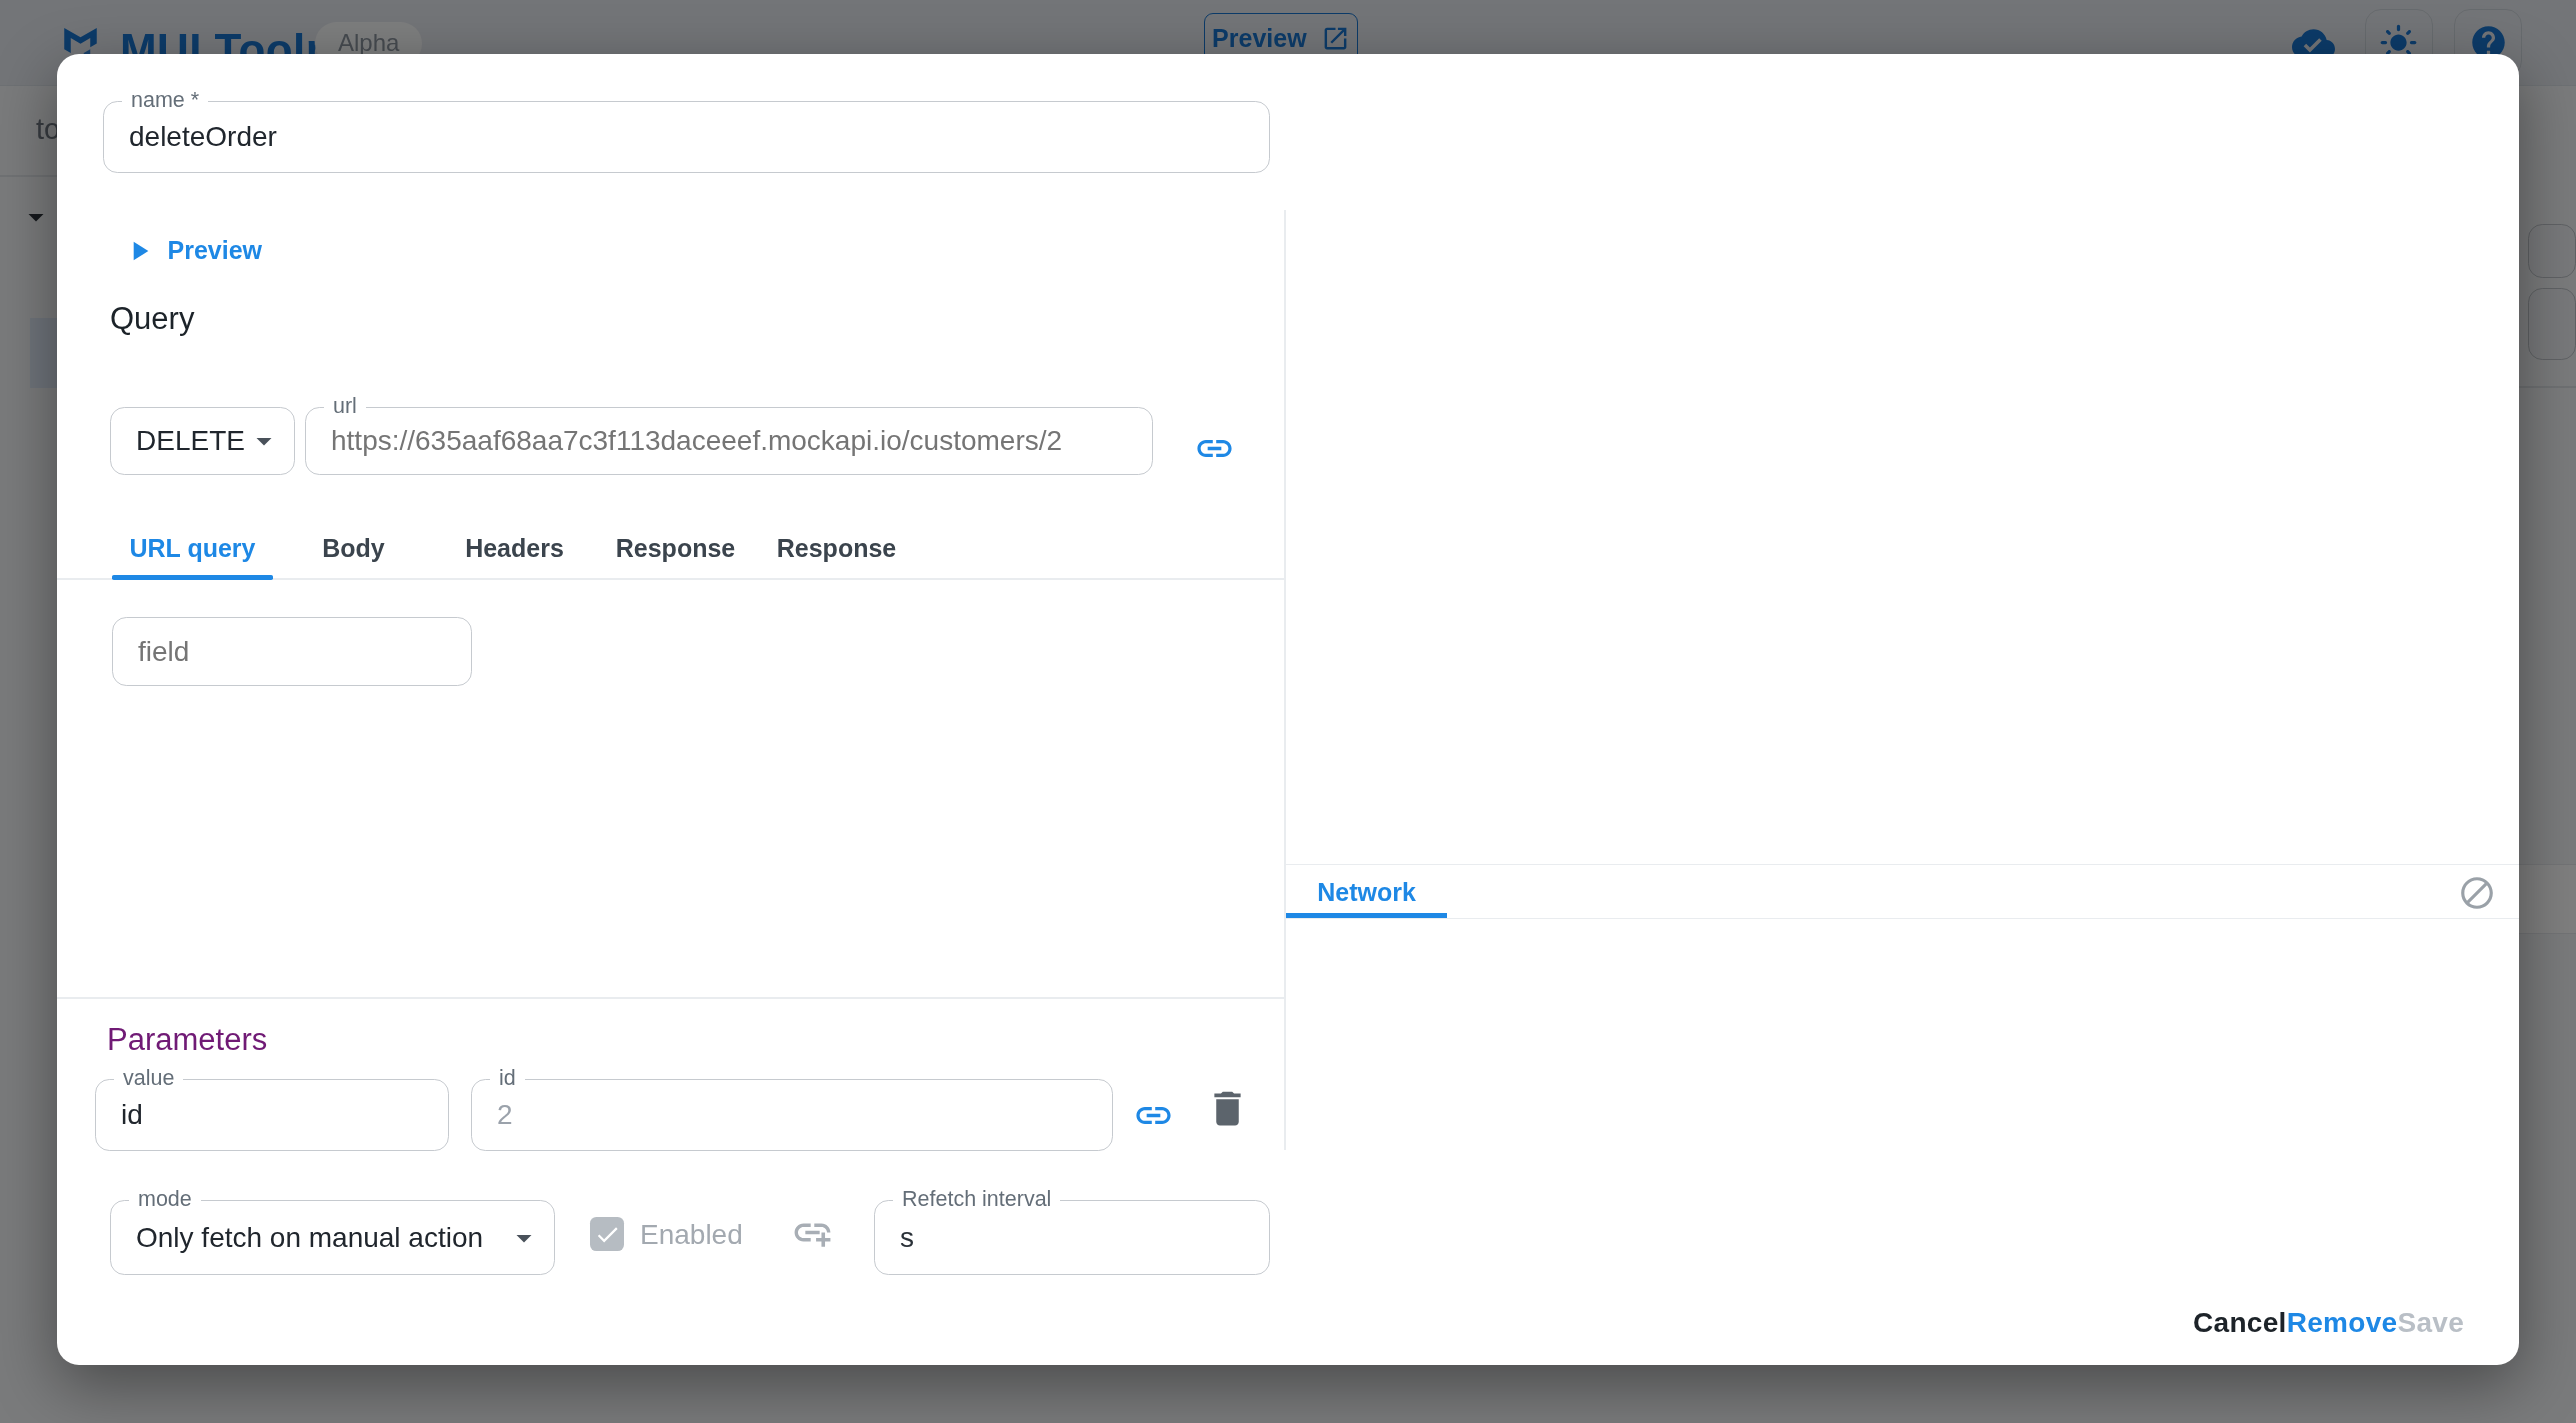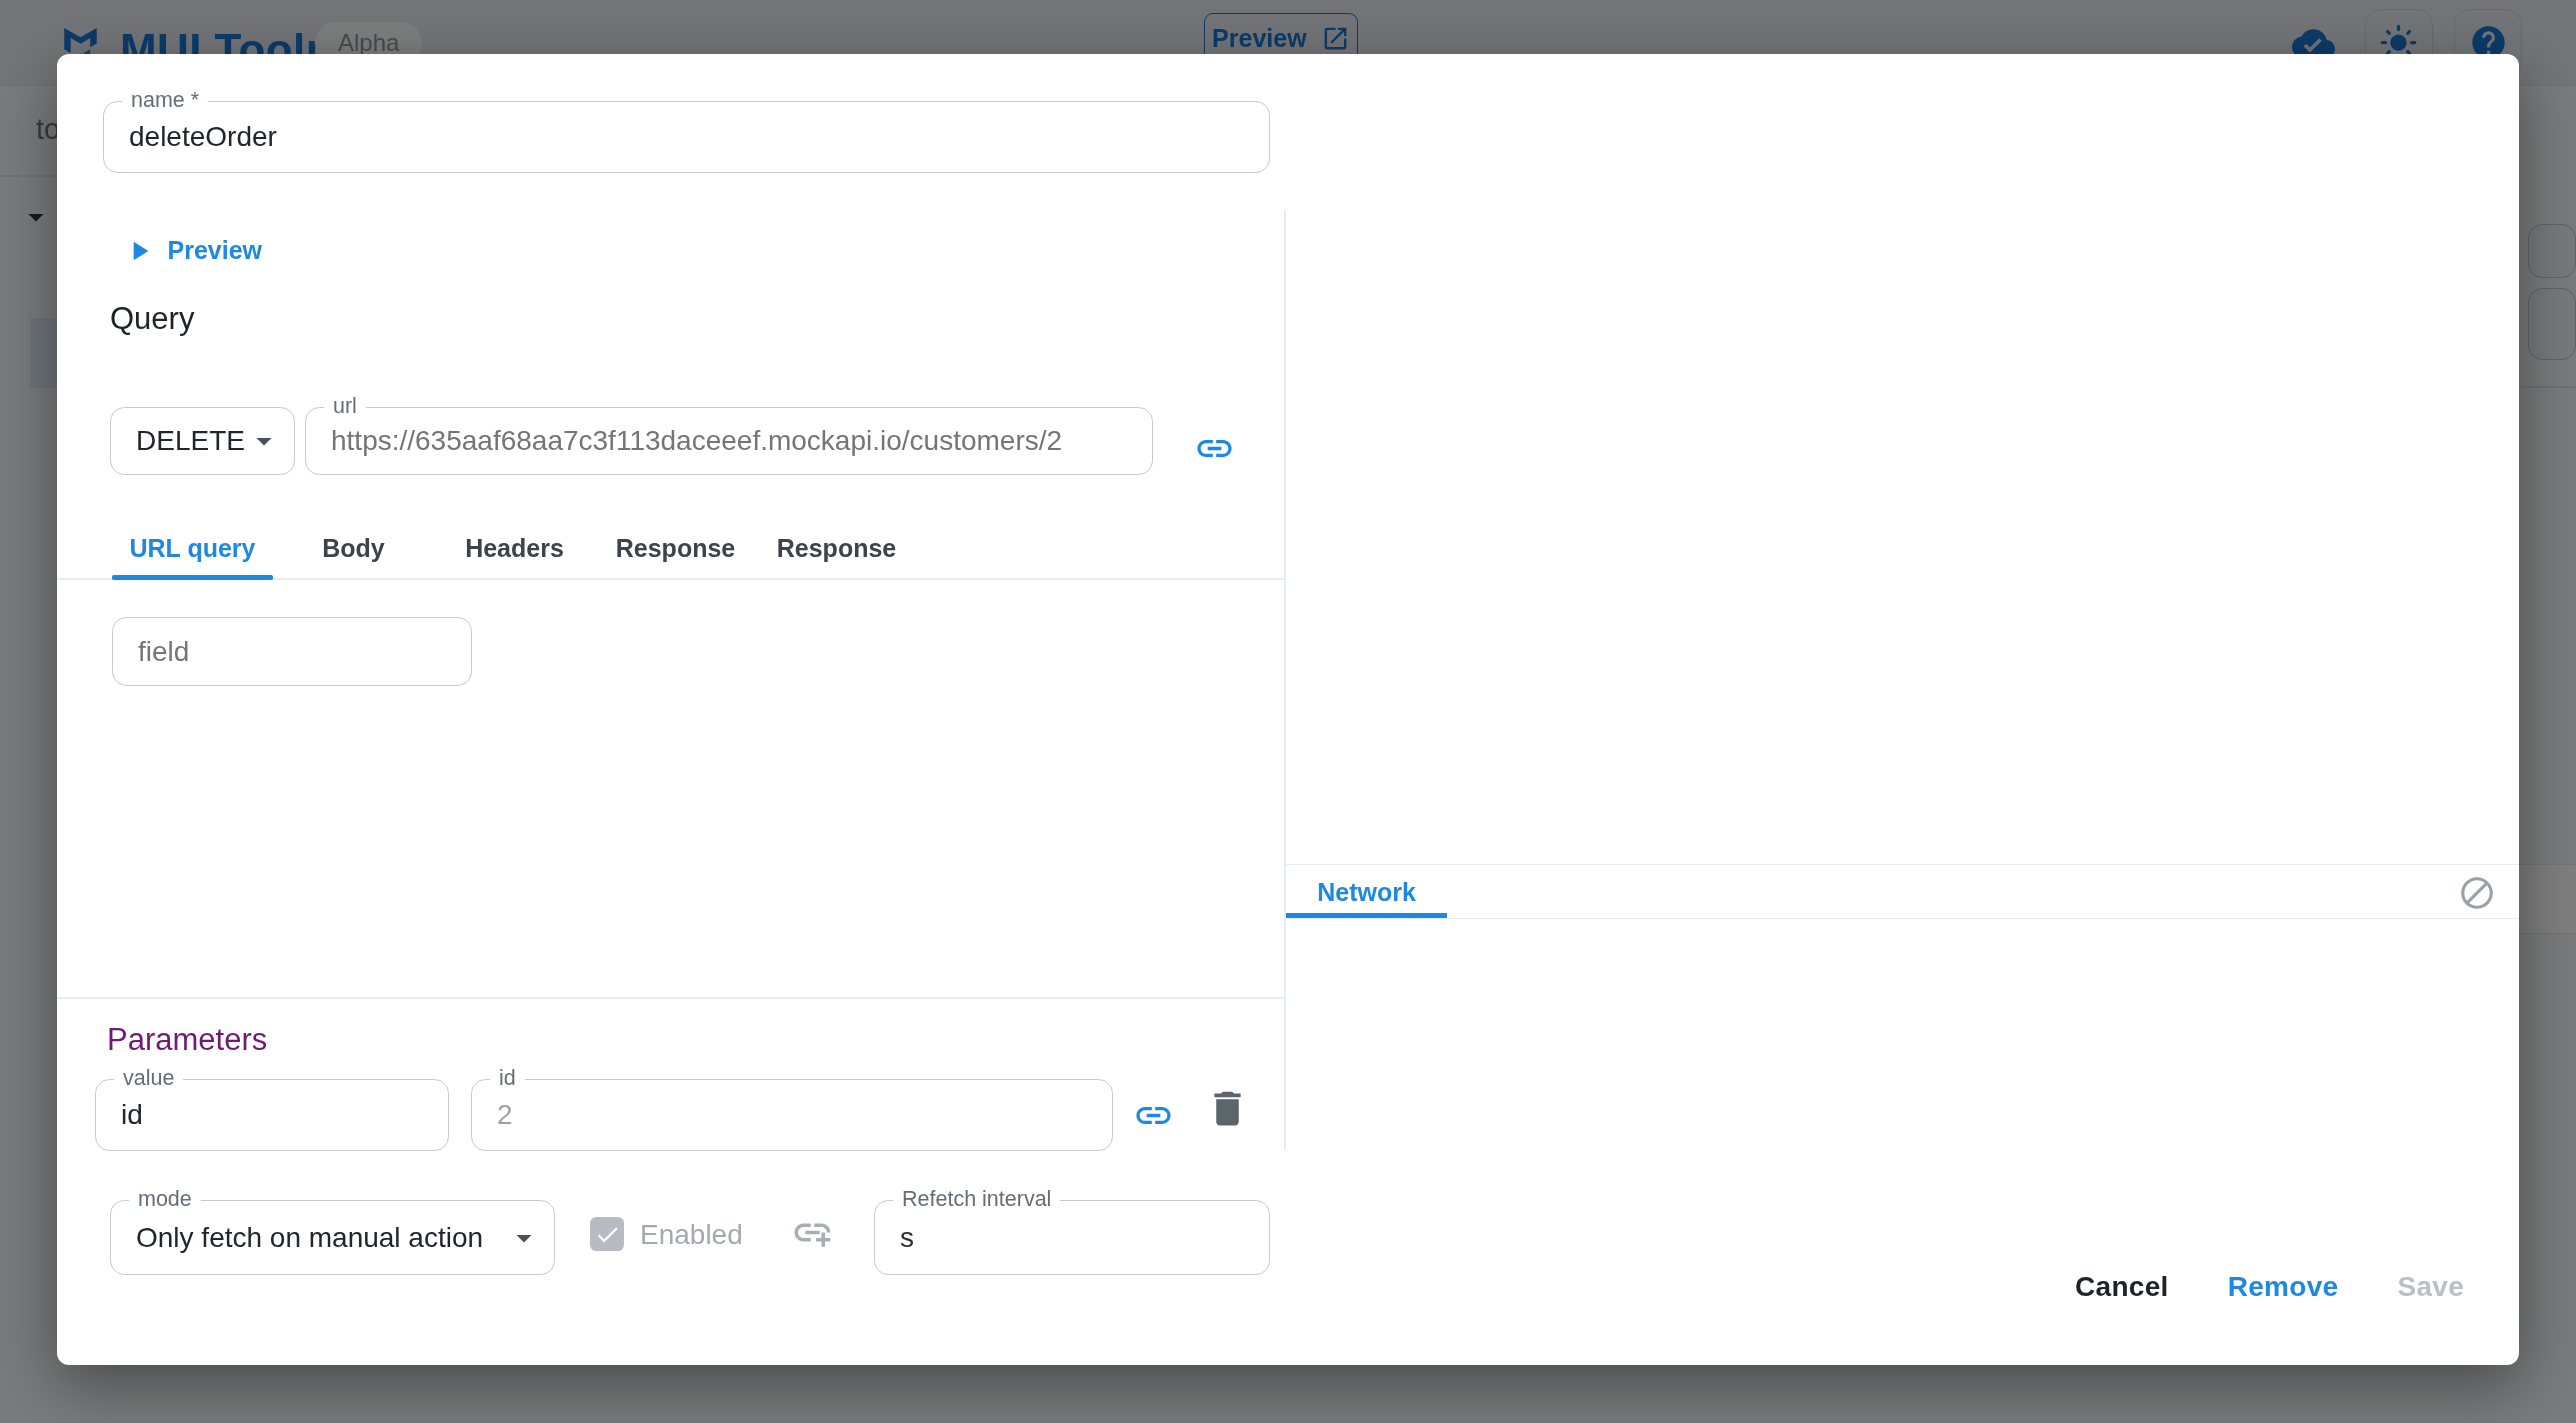--- a/index.html
+++ b/index.html
@@ -27,21 +27,21 @@
   .bg-caret { position:absolute; left:18px; top:199px; width:36px; height:36px; color:#2d333a; }
   .bg-highlight { position:absolute; left:30px; top:318px; width:27px; height:70px; background:#dfe9f6; }
   .bg-box1 { position:absolute; left:2528px; top:224px; width:48px; height:54px; border:1.8px solid #c0c5cb; border-radius:14.3px; background:#f1f3f6; }
   .bg-box2 { position:absolute; left:2528px; top:288px; width:48px; height:72px; border:1.8px solid #c0c5cb; border-radius:14.3px; background:#f1f3f6; }
   .bg-right-divider { position:absolute; left:2519px; top:386px; width:57px; height:1.8px; background:#dfe3e7; }
   .bg-right-strip { position:absolute; left:2519px; top:864px; width:57px; height:70px; background:#ffffff; border-top:1.8px solid #e6e9ec; border-bottom:1.8px solid #e6e9ec; }
 
   .backdrop { position:absolute; inset:0; background:rgba(0,0,0,0.5); z-index:5; }
 
   
-  .dialog { position:absolute; left:57px; top:54px; width:2462px; height:1311px; background:#ffffff; border-radius:12px; box-shadow:0 19.7px 63px rgba(0,0,0,.4); z-index:10;padding-left:20px; }
+  .dialog { position:absolute; left:57px; top:54px; width:2462px; height:1311px; background:#ffffff; border-radius:22px; box-shadow:0 19.7px 63px rgba(0,0,0,.4); z-index:10;padding-left:20px; }
 
   .field { position:absolute; border:1.8px solid #c6cacf; border-radius:14.3px; background:#fff; }
   .field-label { position:absolute; top:-13.4px; left:18px; background:#fff; padding:0 9px; font-size:21.5px; color:#646e78; line-height:1.1; white-space:nowrap; }
   .field input { position:absolute; inset:0; width:100%; height:100%; border:none; outline:none; background:transparent; font-family:inherit; font-size:28px; color:#20262d; padding:0 25px; }
   .field input.ghost { color:#9ba2ab; }
   .f-name { left:46px; top:47px; width:1167px; height:72px; }
   .f-conn { left:1249px; top:47px; width:1170px; height:72px; }
   .select-box { display:flex; align-items:center; }
   .select-value { position:absolute; left:25px; top:0; height:100%; display:flex; align-items:center; font-size:28px; color:#20262d; white-space:nowrap; }
   .select-caret { position:absolute; right:12.5px; top:50%; transform:translateY(-50%); width:36px; height:36px; color:#49515a; }
@@ -76,21 +76,21 @@
 
   
   .f-mode { left:53px; top:1146px; width:445px; height:75px; }
   .checkbox { position:absolute; left:533px; top:1163px; width:34px; height:34px; background:#b6bcc2; border-radius:6.3px; display:flex; align-items:center; justify-content:center; }
   .checkbox svg { width:27px; height:27px; color:#ffffff; }
   .enabled-label { position:absolute; left:583px; top:1165px; font-size:28px; color:#a3a9b0; }
   .addlink-icon { position:absolute; left:734px; top:1157px; width:43px; height:43px; color:#a8aeb5; }
   .f-refetch { left:817px; top:1146px; width:396px; height:75px; }
   .f-refetch input { color:#2a3138; }
 
-  .actions { position:absolute; right:55px; top:1209px; height:48px; display:flex; align-items:center; gap:59px; }
+  .actions { position:absolute; right:55px; top:1245px; height:48px; display:flex; align-items:center; }
   .btn { border:none; background:none; font-family:inherit; font-size:28px; font-weight:700; letter-spacing:0.3px; cursor:pointer; }
   .btn-cancel { color:#1d2329; }
   .btn-remove { color:#1e88e5; }
   .btn-save { color:#b9bfc6; }
 
   
   .right-pane { position:absolute; left:1229px; top:156px; width:1233px; height:1156px; }
   .network-bar { position:absolute; left:0; top:654px; width:1233px; height:55px; border-top:1.8px solid #e9ecef; border-bottom:1.8px solid #e9ecef; }
   .network-tab { position:absolute; left:0; top:0; width:161px; height:54px; display:flex; align-items:center; justify-content:center; font-size:25px; font-weight:700; color:#1e88e5; }
   .network-indicator { position:absolute; left:0; bottom:0; width:161px; height:5.4px; background:#1e88e5; }

